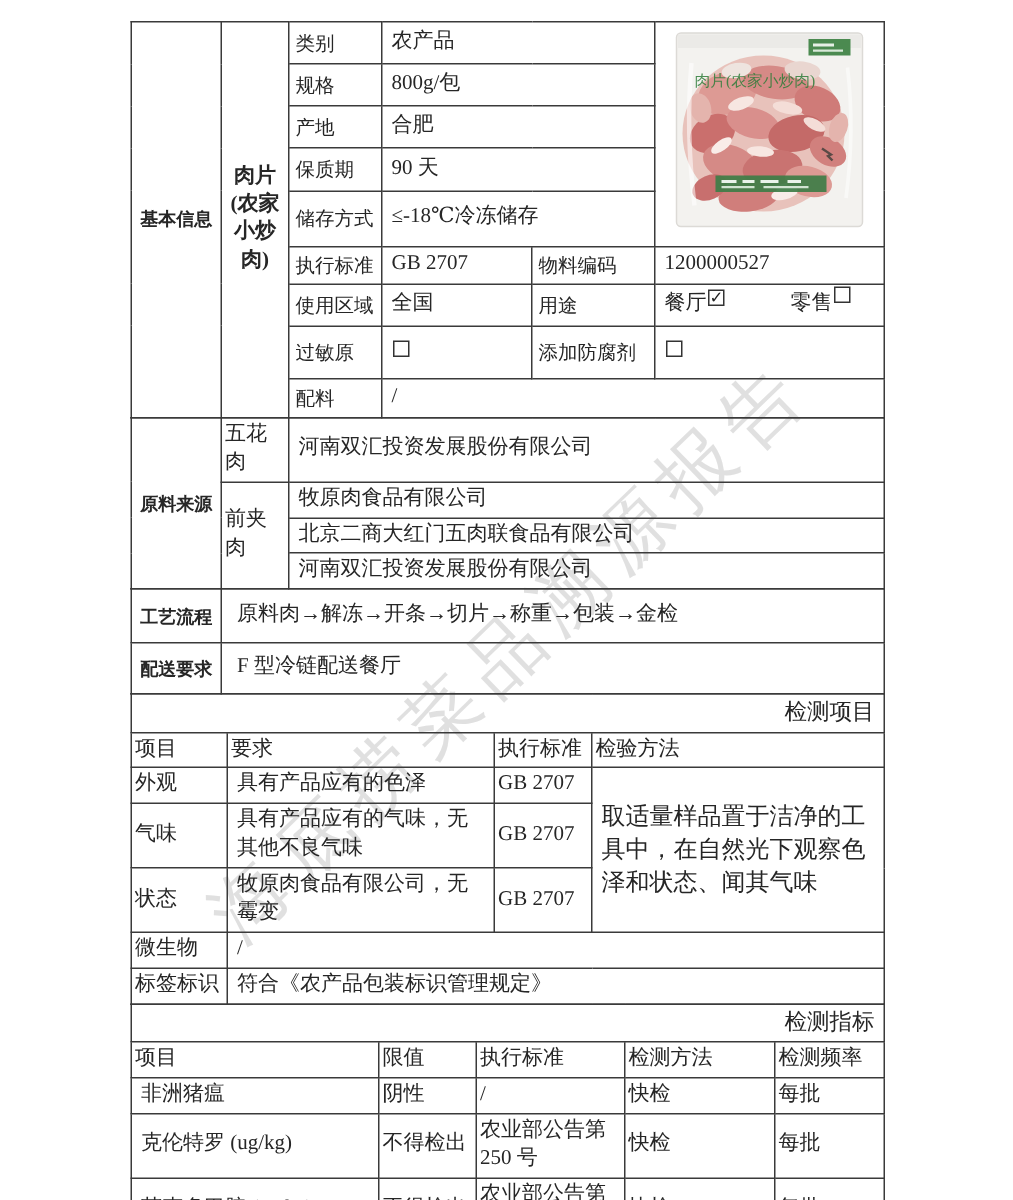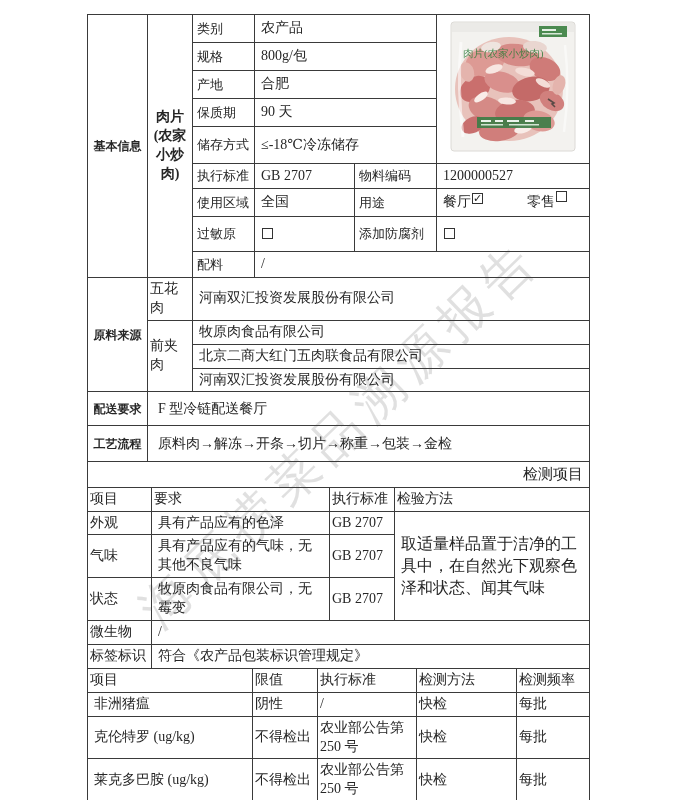--- a/index.html
+++ b/index.html
@@ -167,27 +167,27 @@
       </tr>
     </tbody>
       </table>
 
     <table>
       <colgroup>
           <col style="width:60px">
           <col style="width:442px">
         </colgroup>
       <tbody>
-          <tr style="height:34px">
+          <tr style="height:36px">
+        <td class="sec">工艺流程</td>
+        <td style="padding-left:10px">原料肉→解冻→开条→切片→称重→包装→金检</td>
+      </tr>
+      <tr style="height:34px">
         <td class="sec">配送要求</td>
         <td style="padding-left:10px">F 型冷链配送餐厅</td>
-      </tr>
-      <tr style="height:36px">
-        <td class="sec">工艺流程</td>
-        <td style="padding-left:10px">原料肉→解冻→开条→切片→称重→包装→金检</td>
       </tr>
     </tbody>
       </table>
 
     <table>
       <colgroup>
           <col style="width:64px">
           <col style="width:178px">
           <col style="width:65px">
           <col style="width:195px">
@@ -231,20 +231,23 @@
 
     <table>
       <colgroup>
           <col style="width:165px">
           <col style="width:65px">
           <col style="width:99px">
           <col style="width:100px">
           <col style="width:73px">
         </colgroup>
       <tbody>
+          <tr>
+            <td colspan="5" class="ttl">检测指标</td>
+          </tr>
       <tr style="height:22px">
         <td class="c">项目</td>
         <td class="c">限值</td>
         <td class="c">执行标准</td>
         <td class="c">检测方法</td>
         <td class="c">检测频率</td>
       </tr>
       <tr style="height:22px">
         <td>非洲猪瘟</td>
         <td class="c">阴性</td>

